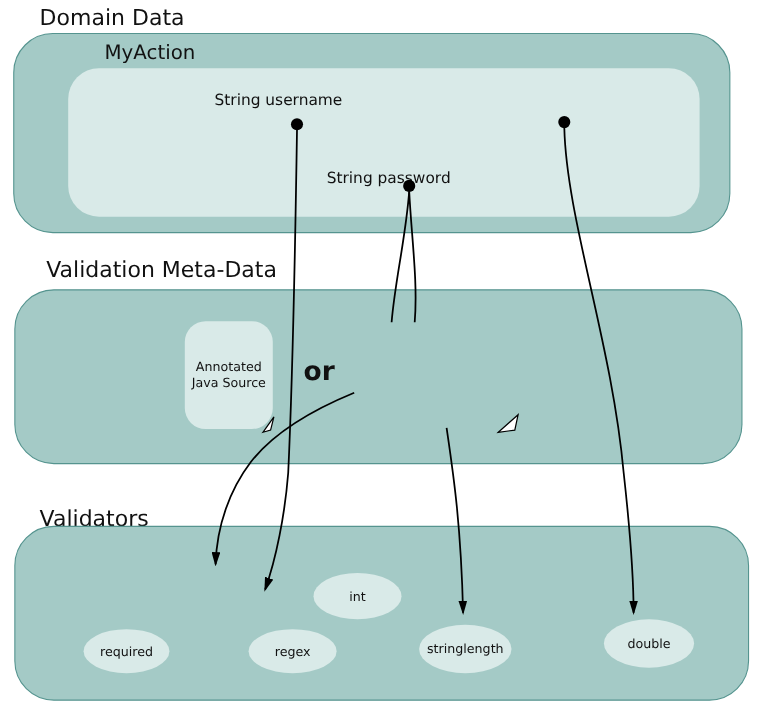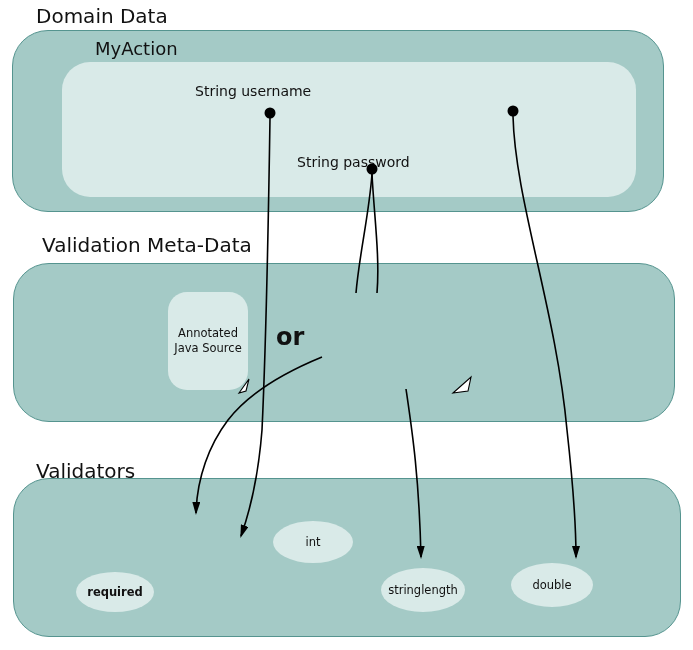--- a/index.html
+++ b/index.html
@@ -59,24 +59,25 @@
     </div>
   </div>
 
   <div class="or-label" style="left:276px;top:323px;">or</div>
 
 
   <div class="section-title" style="left:36px;top:449px;margin-top:12px;">Validators</div>
 
   <div class="section-box" style="left:13px;top:478px;width:668px;height:159px;"></div>
 
-  <div class="ellipse" style="left:273px;top:521px;width:80px;height:42px;">int</div>
-  <div class="ellipse" style="left:76px;top:572px;width:78px;height:40px;font-weight:bold;">required</div>
+  <div class="ellipse" style="left:285px;top:521px;width:80px;height:42px;">int</div>
+  <div class="ellipse" style="left:76px;top:572px;width:78px;height:40px;">required</div>
+  <div class="ellipse" style="left:226px;top:572px;width:80px;height:40px;">regex</div>
   <div class="ellipse" style="left:381px;top:568px;width:84px;height:44px;">stringlength</div>
-  <div class="ellipse" style="left:511px;top:563px;width:82px;height:44px;">double</div>
+  <div class="ellipse" style="left:549px;top:563px;width:82px;height:44px;">double</div>
 
   <svg id="overlay" viewBox="0 0 693 650" xmlns="http://www.w3.org/2000/svg">
     <defs>
       <marker id="arrow" viewBox="0 0 13 8" refX="11" refY="4" markerWidth="13" markerHeight="8" orient="auto" markerUnits="userSpaceOnUse">
         <path class="arrowhead" d="M0,0 L13,4 L0,8 Z"></path>
       </marker>
     </defs>
 
     <circle class="dot" cx="270" cy="113" r="5.5"></circle>
     <circle class="dot" cx="372" cy="169" r="5.5"></circle>

